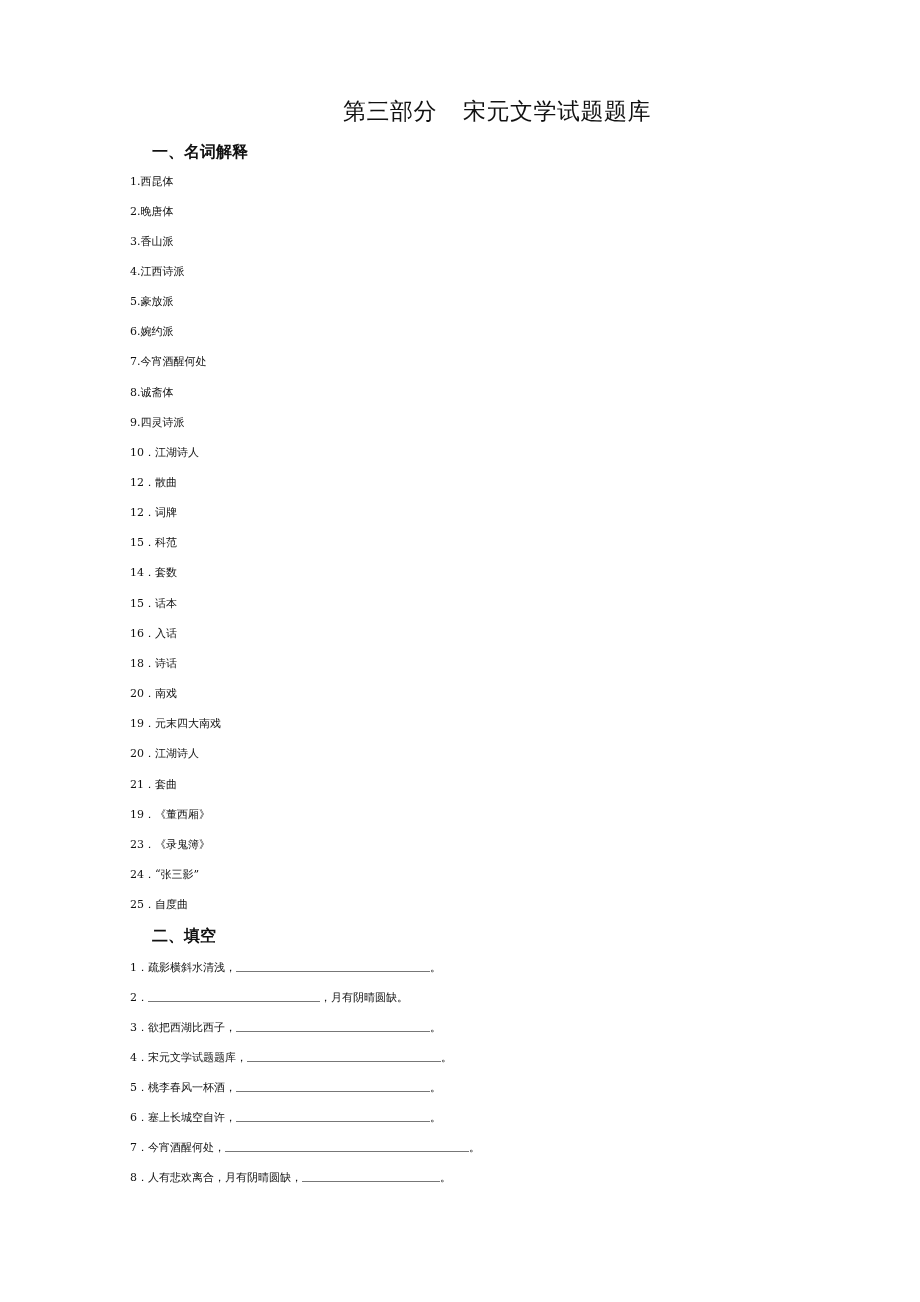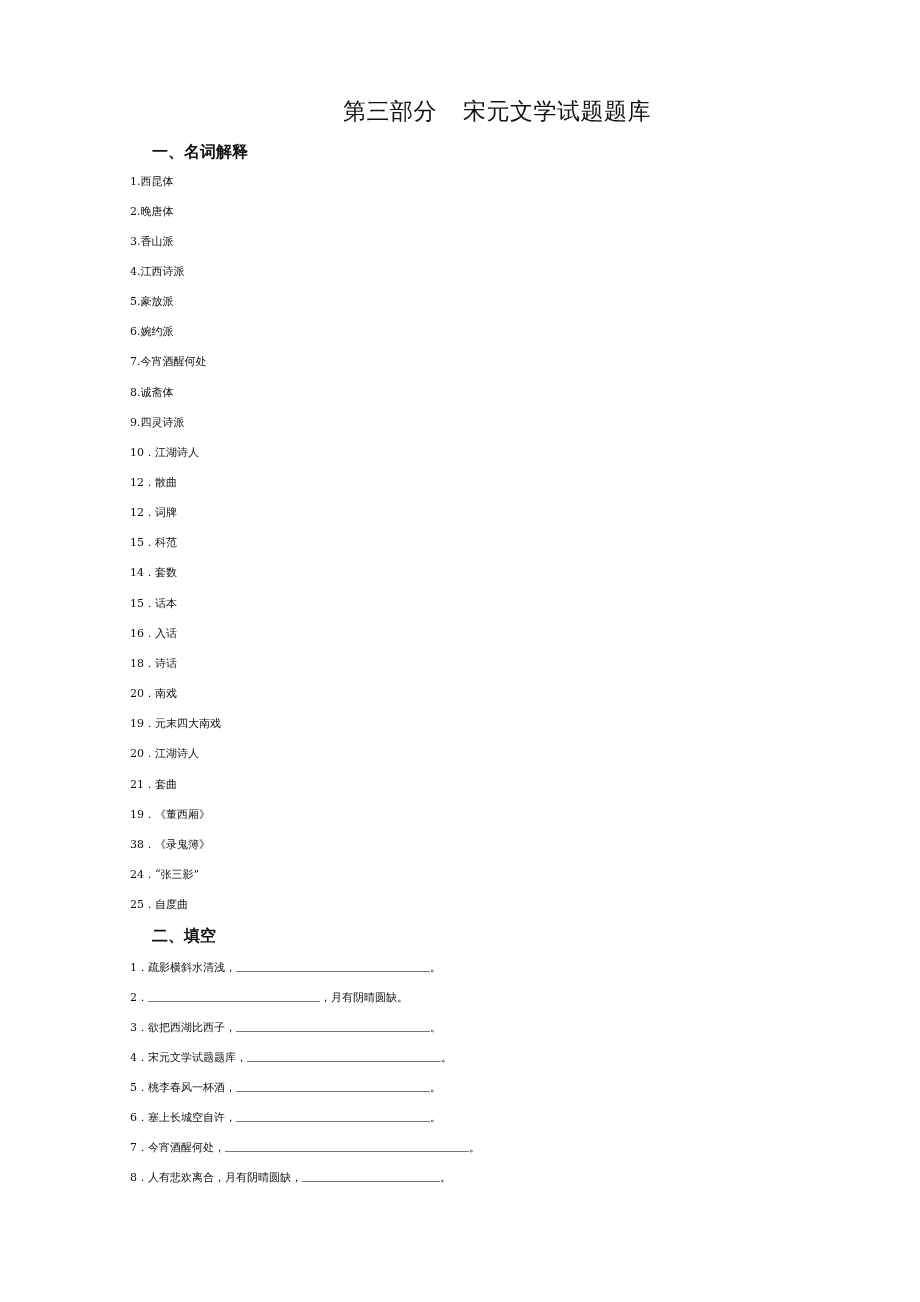--- a/index.html
+++ b/index.html
@@ -35,21 +35,21 @@
 <div class="item" style="top:534px"><span class="num">15．</span><span>科范</span></div>
 <div class="item" style="top:564px"><span class="num">14．</span><span>套数</span></div>
 <div class="item" style="top:595px"><span class="num">15．</span><span>话本</span></div>
 <div class="item" style="top:625px"><span class="num">16．</span><span>入话</span></div>
 <div class="item" style="top:655px"><span class="num">18．</span><span>诗话</span></div>
 <div class="item" style="top:685px"><span class="num">20．</span><span>南戏</span></div>
 <div class="item" style="top:715px"><span class="num">19．</span><span>元末四大南戏</span></div>
 <div class="item" style="top:745px"><span class="num">20．</span><span>江湖诗人</span></div>
 <div class="item" style="top:776px"><span class="num">21．</span><span>套曲</span></div>
 <div class="item" style="top:806px"><span class="num">19．</span><span>《董西厢》</span></div>
-<div class="item" style="top:836px"><span class="num">38．</span><span>《录鬼簿》</span></div>
+<div class="item" style="top:836px"><span class="num">23．</span><span>《录鬼簿》</span></div>
 <div class="item" style="top:866px"><span class="num">24．</span><span>“张三影”</span></div>
 <div class="item" style="top:896px"><span class="num">25．</span><span>自度曲</span></div>
 
 <div class="section" style="top:926px">二、填空</div>
 
 <div class="item" style="top:957px"><span class="num">1．</span><span>疏影横斜水清浅，</span><span class="blank" style="width:194px"></span><span>。</span></div>
 <div class="item" style="top:987px"><span class="num">2．</span><span></span><span class="blank" style="width:172px"></span><span>，月有阴晴圆缺。</span></div>
 <div class="item" style="top:1017px"><span class="num">3．</span><span>欲把西湖比西子，</span><span class="blank" style="width:194px"></span><span>。</span></div>
 <div class="item" style="top:1047px"><span class="num">4．</span><span>宋元文学试题题库，</span><span class="blank" style="width:194px"></span><span>。</span></div>
 <div class="item" style="top:1077px"><span class="num">5．</span><span>桃李春风一杯酒，</span><span class="blank" style="width:194px"></span><span>。</span></div>

